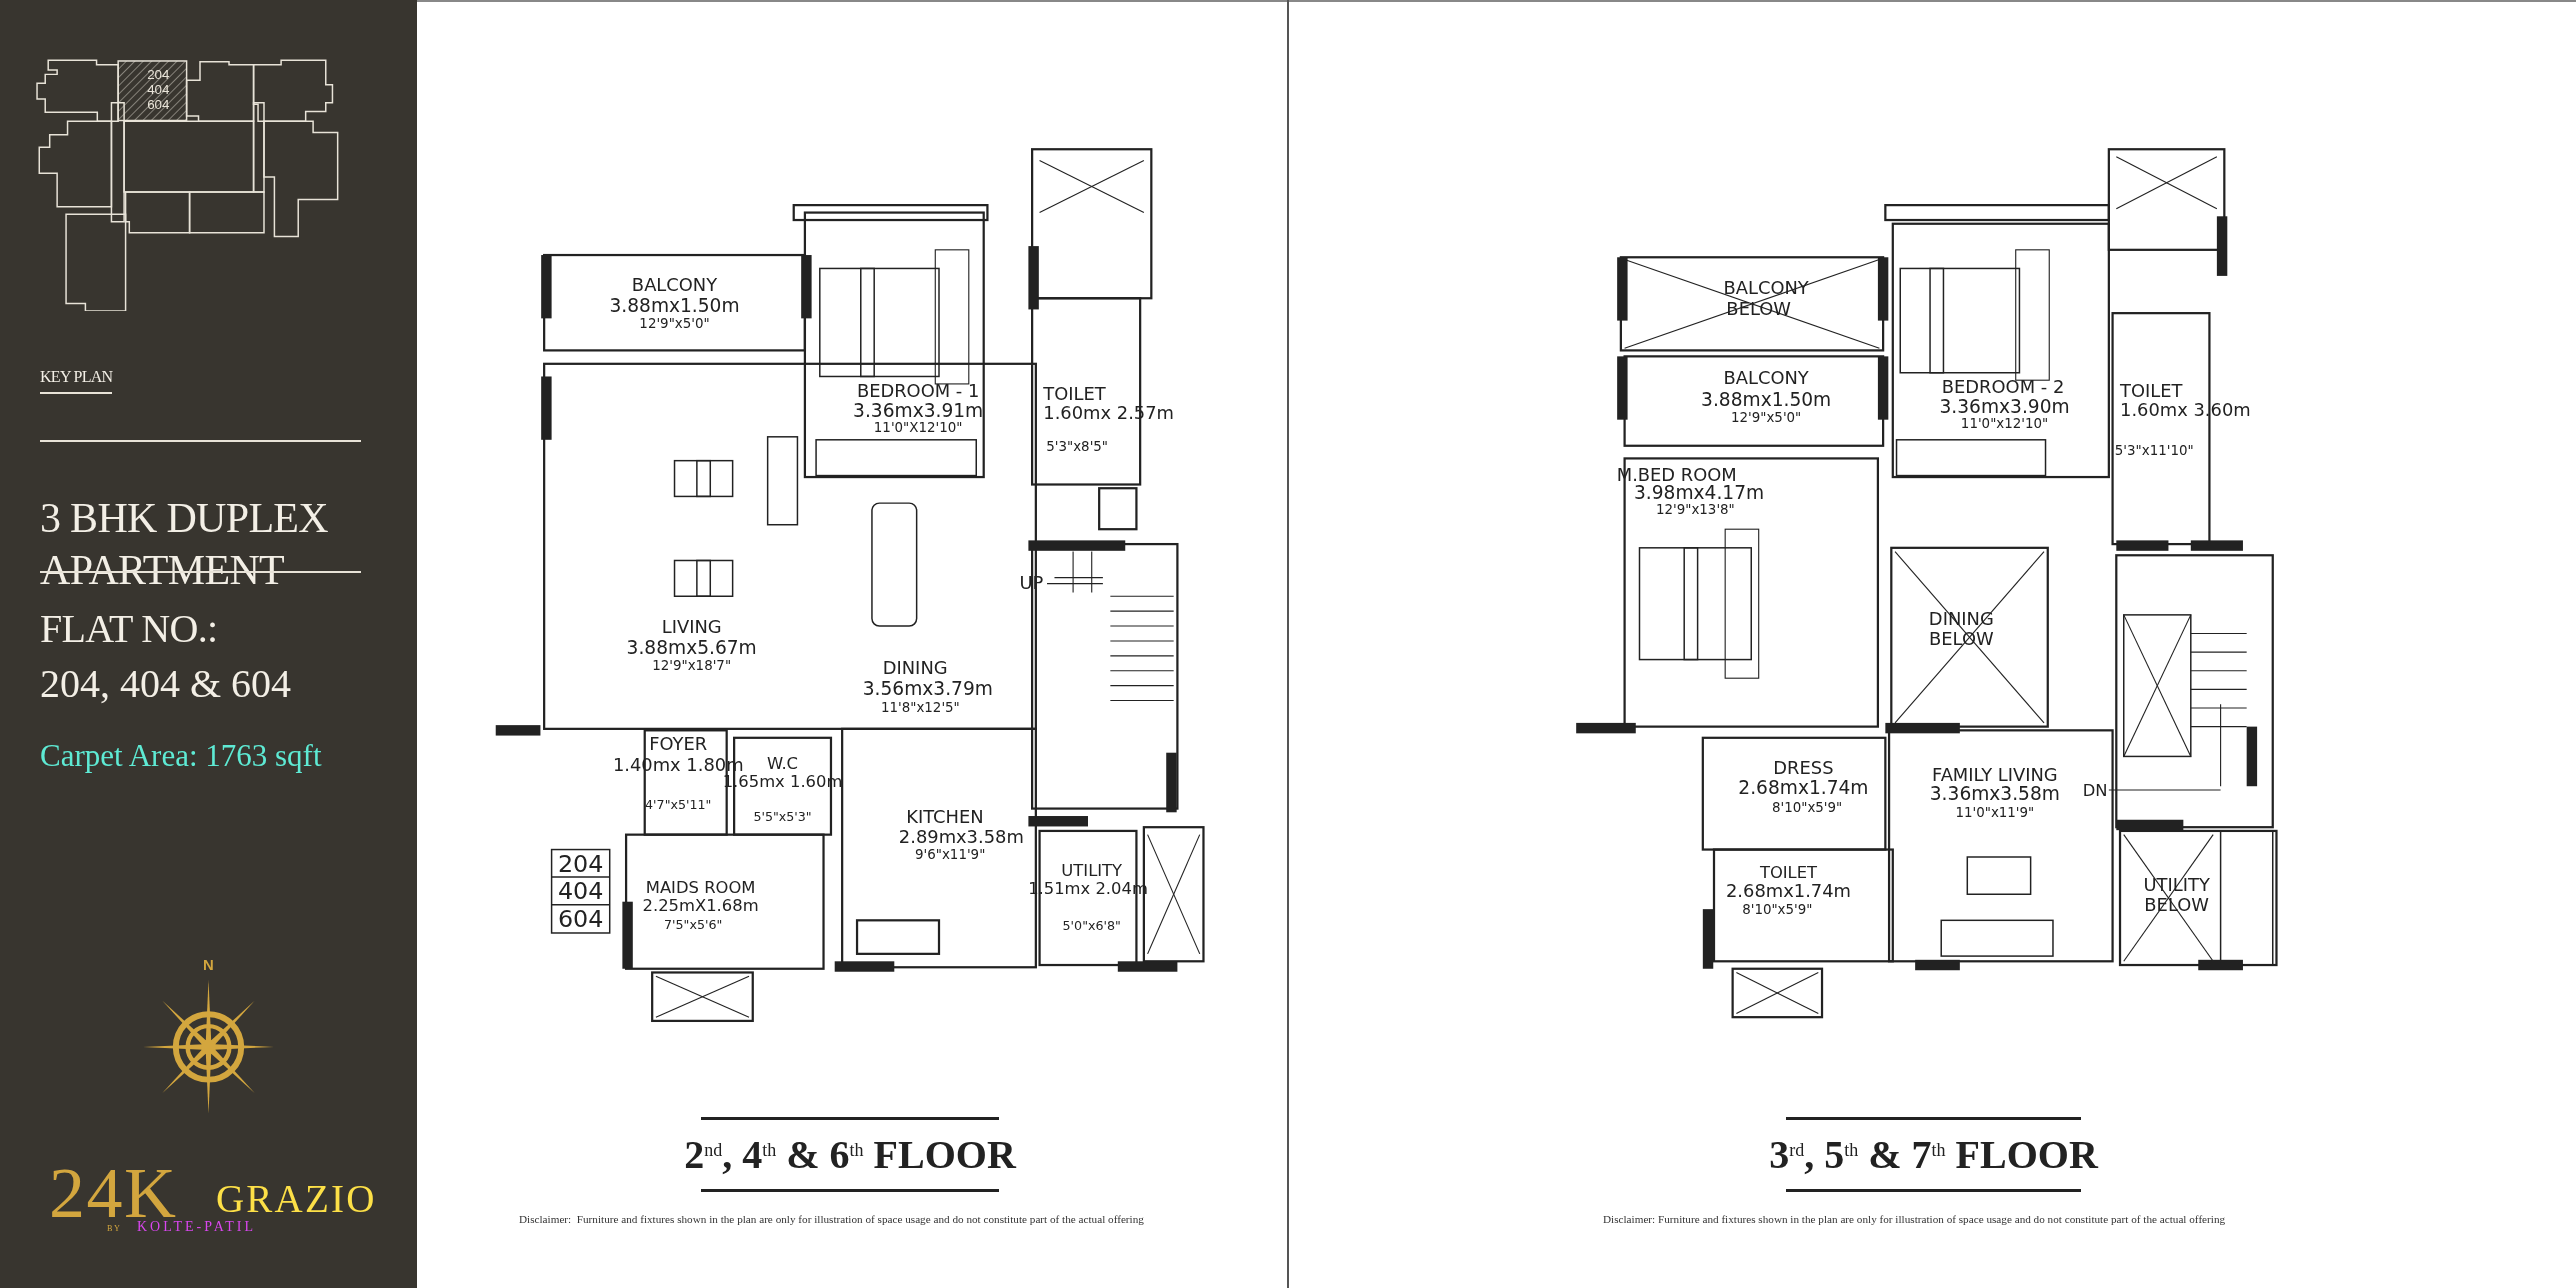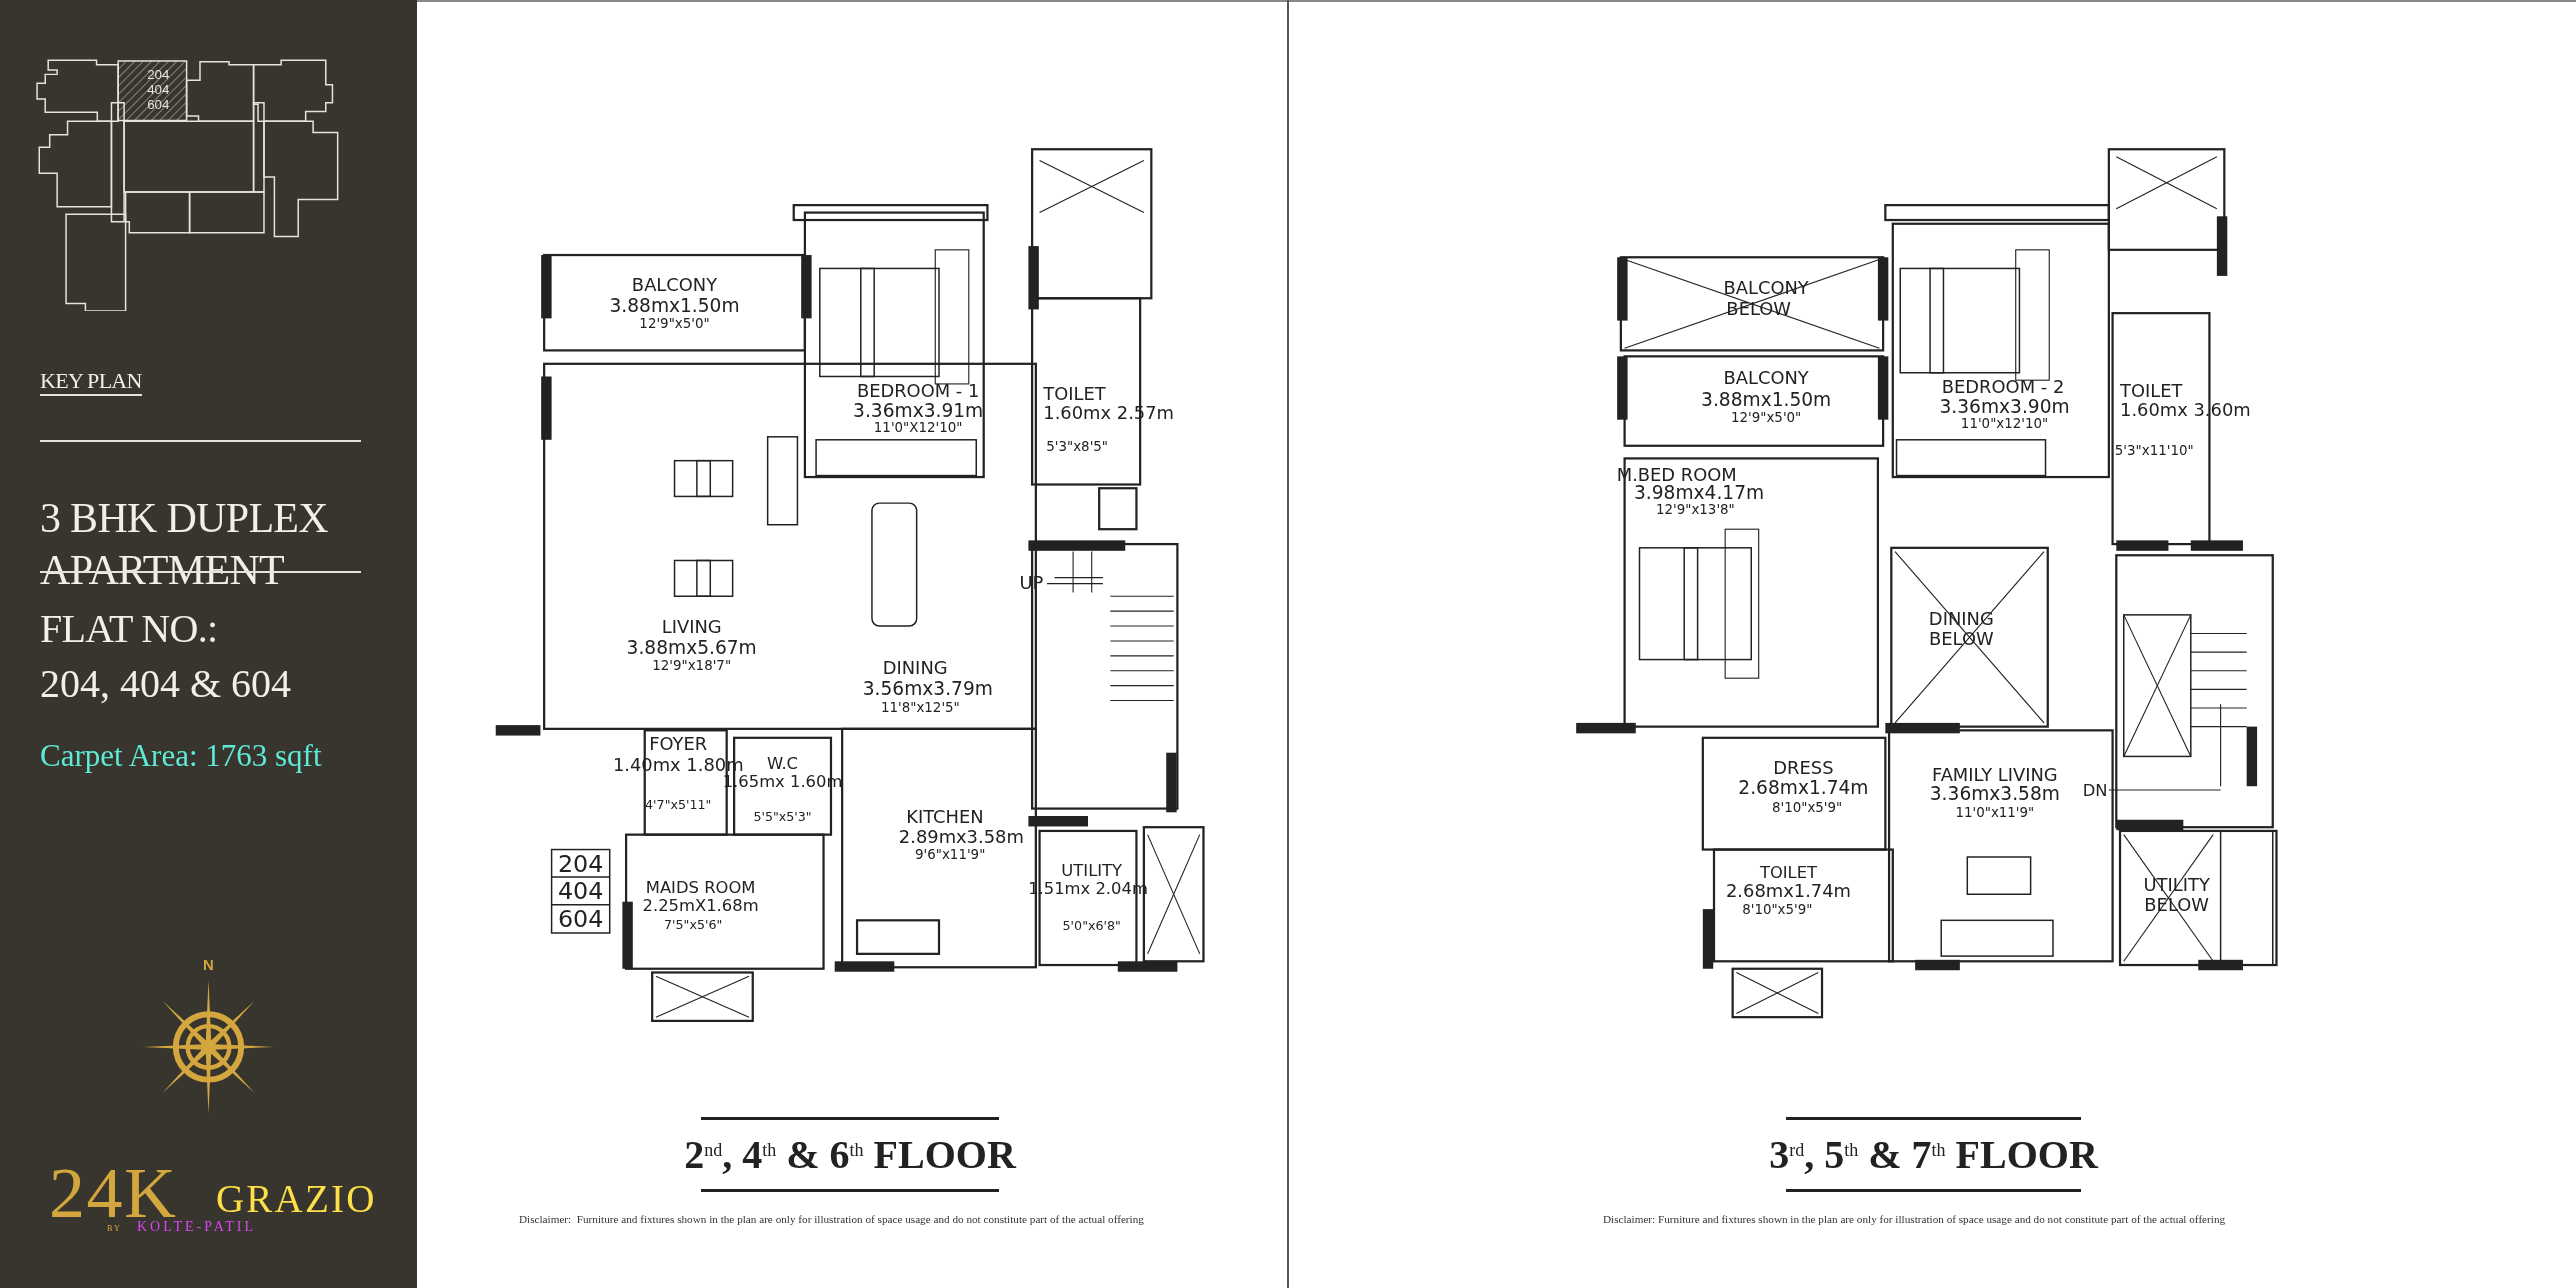--- a/index.html
+++ b/index.html
@@ -1,19 +1,19 @@
 <!DOCTYPE html>
 <html style="font-size:12px"><head>
 <meta charset="utf-8">
 <style>
   html,body{margin:0;padding:0;}
   body{width:2576px;height:1288px;position:relative;overflow:hidden;background:#ffffff;font-family:"Liberation Sans",sans-serif;}
   .sidebar{position:absolute;left:0;top:0;width:417px;height:1288px;background:#38352f;color:#f3efe6;}
   .keyplan{position:absolute;left:36px;top:58px;width:328px;height:253px;}
-  .keyplan-title{position:absolute;left:40px;top:368px;font-family:"Liberation Serif",serif;font-size:22px;letter-spacing:-0.7px;color:#f3efe6;border-bottom:2.2px solid #e8e3d8;}
+  .keyplan-title{position:absolute;left:40px;top:368px;font-family:"Liberation Serif",serif;font-size:16px;letter-spacing:-0.7px;color:#f3efe6;padding-bottom:6px;border-bottom:2.2px solid #e8e3d8;}
   .rule{position:absolute;left:40px;width:321px;height:2.2px;background:#e8e3d8;}
   .apt-type{position:absolute;left:40px;top:456px;font-family:"Liberation Serif",serif;font-size:42px;line-height:52px;color:#f3efe6;letter-spacing:-0.7px;margin-top:36px;}
   .flat-label{position:absolute;left:40px;top:605px;font-family:"Liberation Serif",serif;font-size:40px;color:#f3efe6;letter-spacing:-0.7px;}
   .flat-nums{position:absolute;left:40px;top:660px;font-family:"Liberation Serif",serif;font-size:40px;color:#f3efe6;}
   .carpet{position:absolute;left:40px;top:738px;font-family:"Liberation Serif",serif;font-size:31px;color:#5eead4;}
   .compass{position:absolute;left:134px;top:954px;width:149px;height:171px;}
   .brand{position:absolute;left:49px;top:1152px;width:343px;height:89px;}
   .brand-24k{position:absolute;left:0;top:0;font-family:"Liberation Serif",serif;font-size:72px;color:#d3a63e;letter-spacing:1.5px;}
   .brand-grazio{position:absolute;left:167px;top:24px;font-family:Liberation Serif, serif;font-size:39px;color:#fde047;letter-spacing:2.2px;}
   .brand-by{position:absolute;left:58px;top:72px;font-family:"Liberation Serif",serif;font-size:8.2px;color:#d3a63e;letter-spacing:1.5px;}

